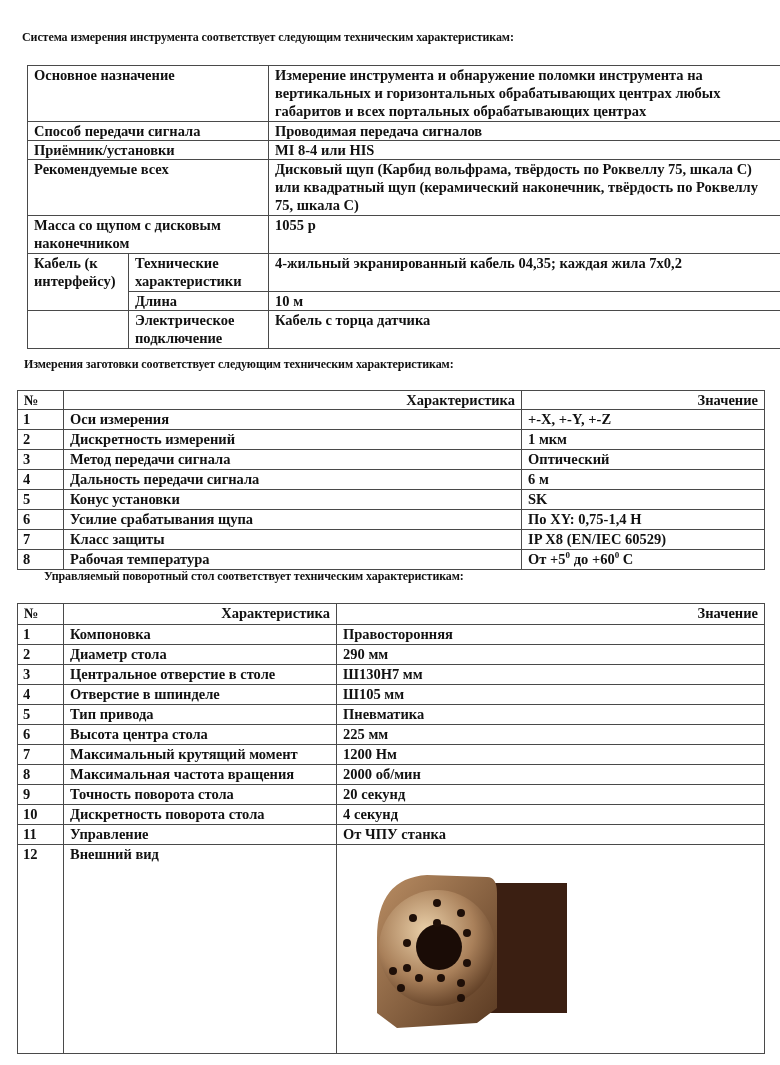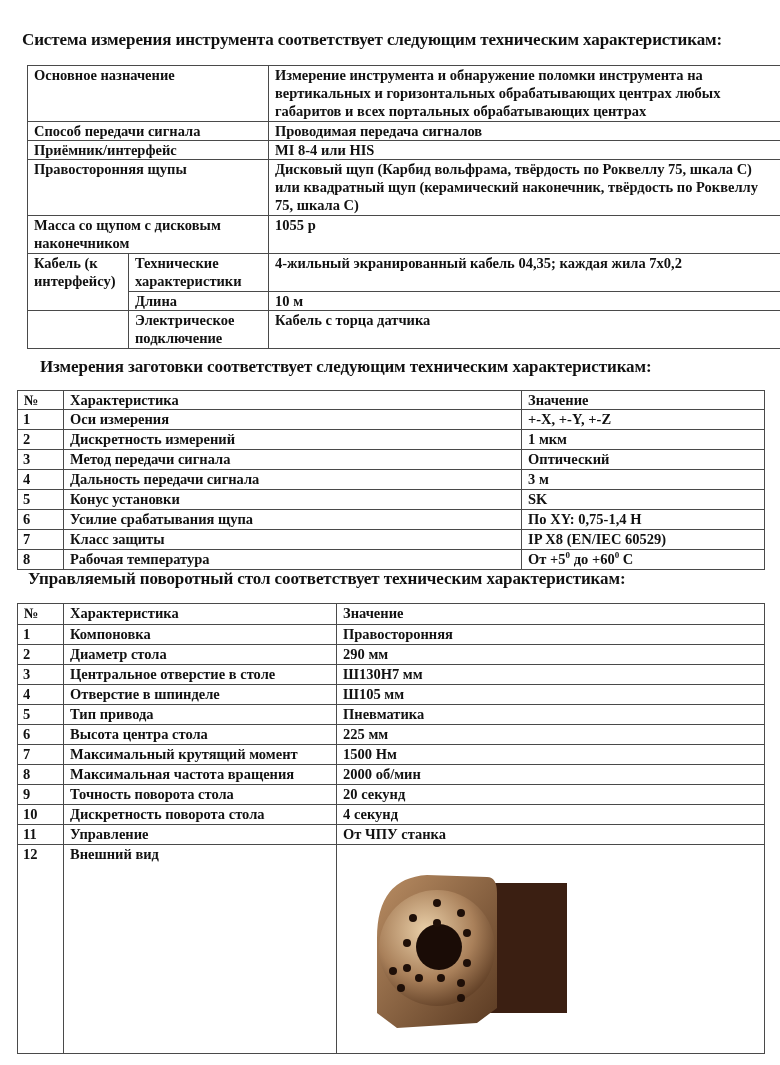--- a/index.html
+++ b/index.html
@@ -1,37 +1,37 @@
 <!DOCTYPE html>
 <html><head>
 <meta charset="utf-8">
 <style>
   html, body { margin: 0; padding: 0; background: #ffffff; }
   body {
     width: 780px; height: 1065px; position: relative; overflow: hidden;
     font-family: "Liberation Serif", serif; color: #111;
   }
   .heading {
-    position: absolute; font-weight: bold; font-size: 17px;
+    position: absolute; font-weight: bold; font-size: 12px;
     white-space: nowrap; letter-spacing: -0.1px;
   }
   table { position: absolute; border-collapse: collapse; table-layout: fixed; }
   td, th {
     border: 1.6px solid #4a4a4a; font-size: 14.5px; font-weight: bold;
     padding: 0 6px; vertical-align: top; line-height: 18px; text-align: left;
   }
-  th { text-align: left; }
+  th { text-align: right; }
   td.num { padding-left: 5px; }
   sup { font-size: 9px; vertical-align: 6px; line-height: 0; }
 
   #h1 { left: 22px; top: 30px; }
   #t1 { left: 27px; top: 65px; width: 756px; }
-  #h2 { left: 40px; top: 357px; }
+  #h2 { left: 24px; top: 357px; }
   #t2 { left: 17px; top: 390px; width: 748px; }
-  #h3 { left: 28px; top: 569px; }
+  #h3 { left: 44px; top: 569px; }
   #t3 { left: 17px; top: 603px; width: 748px; }
 
   .photo-cell { height: 208px; position: relative; }
   .photo { position: absolute; left: 20px; top: 18px; width: 240px; height: 180px; }
 </style>
 </head>
 <body>
 
 <div id="h1" class="heading">Система измерения инструмента соответствует следующим техническим характеристикам:</div>
 <table id="t1">
@@ -43,25 +43,25 @@
   <tbody>
       <tr style="height:56px">
     <td colspan="2">Основное назначение</td>
     <td>Измерение инструмента и обнаружение поломки инструмента на вертикальных и горизонтальных обрабатывающих центрах любых габаритов и всех портальных обрабатывающих центрах</td>
   </tr>
   <tr style="height:19px">
     <td colspan="2">Способ передачи сигнала</td>
     <td>Проводимая передача сигналов</td>
   </tr>
   <tr style="height:19px">
-    <td colspan="2">Приёмник/интерфейс</td>
+    <td colspan="2">Приёмник/установки</td>
     <td>MI 8-4 или HIS</td>
   </tr>
   <tr style="height:56px">
-    <td colspan="2">Правосторонняя щупы</td>
+    <td colspan="2">Рекомендуемые всех</td>
     <td>Дисковый щуп (Карбид вольфрама, твёрдость по Роквеллу 75, шкала С) или квадратный щуп (керамический наконечник, твёрдость по Роквеллу 75, шкала С)</td>
   </tr>
   <tr style="height:38px">
     <td colspan="2">Масса со щупом с дисковым наконечником</td>
     <td>1055 р</td>
   </tr>
   <tr style="height:38px">
     <td rowspan="2">Кабель (к интерфейсу)</td>
     <td>Технические характеристики</td>
     <td>4-жильный экранированный кабель 04,35; каждая жила 7х0,2</td>
@@ -104,21 +104,21 @@
         <td>1 мкм</td>
       </tr>
       <tr style="height: 20px;">
         <td class="num">3</td>
         <td>Метод передачи сигнала</td>
         <td>Оптический</td>
       </tr>
       <tr style="height: 20px;">
         <td class="num">4</td>
         <td>Дальность передачи сигнала</td>
-        <td>3 м</td>
+        <td>6 м</td>
       </tr>
       <tr style="height: 20px;">
         <td class="num">5</td>
         <td>Конус установки</td>
         <td>SK</td>
       </tr>
       <tr style="height: 20px;">
         <td class="num">6</td>
         <td>Усилие срабатывания щупа</td>
         <td>По XY: 0,75-1,4 Н</td>
@@ -177,21 +177,21 @@
         <td>Пневматика</td>
       </tr>
       <tr style="height: 20px;">
         <td class="num">6</td>
         <td>Высота центра стола</td>
         <td>225 мм</td>
       </tr>
       <tr style="height: 20px;">
         <td class="num">7</td>
         <td>Максимальный крутящий момент</td>
-        <td>1500 Нм</td>
+        <td>1200 Нм</td>
       </tr>
       <tr style="height: 20px;">
         <td class="num">8</td>
         <td>Максимальная частота вращения</td>
         <td>2000 об/мин</td>
       </tr>
       <tr style="height: 20px;">
         <td class="num">9</td>
         <td>Точность поворота стола</td>
         <td>20 секунд</td>

